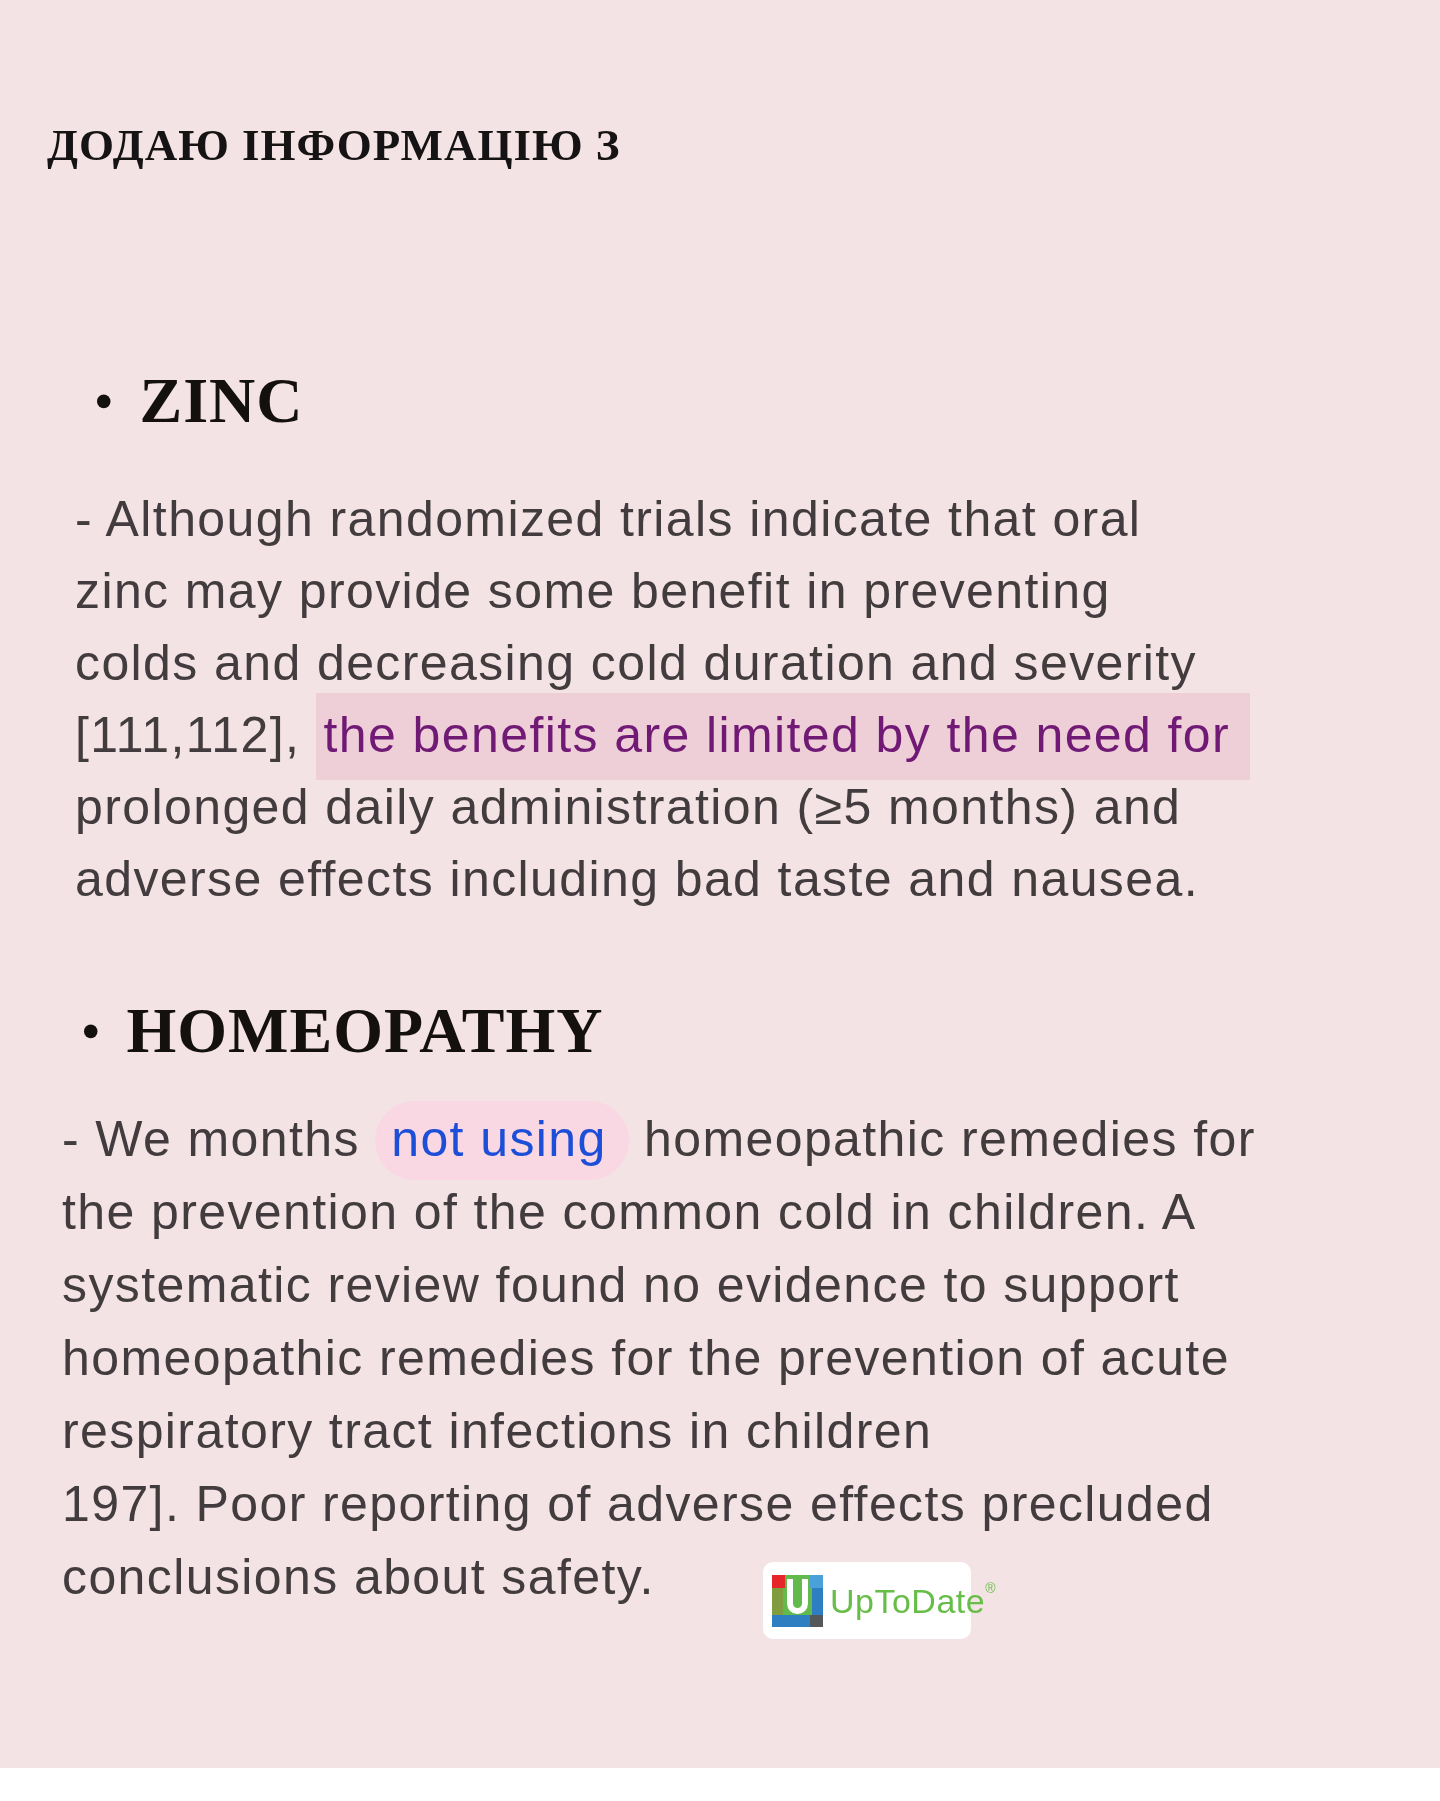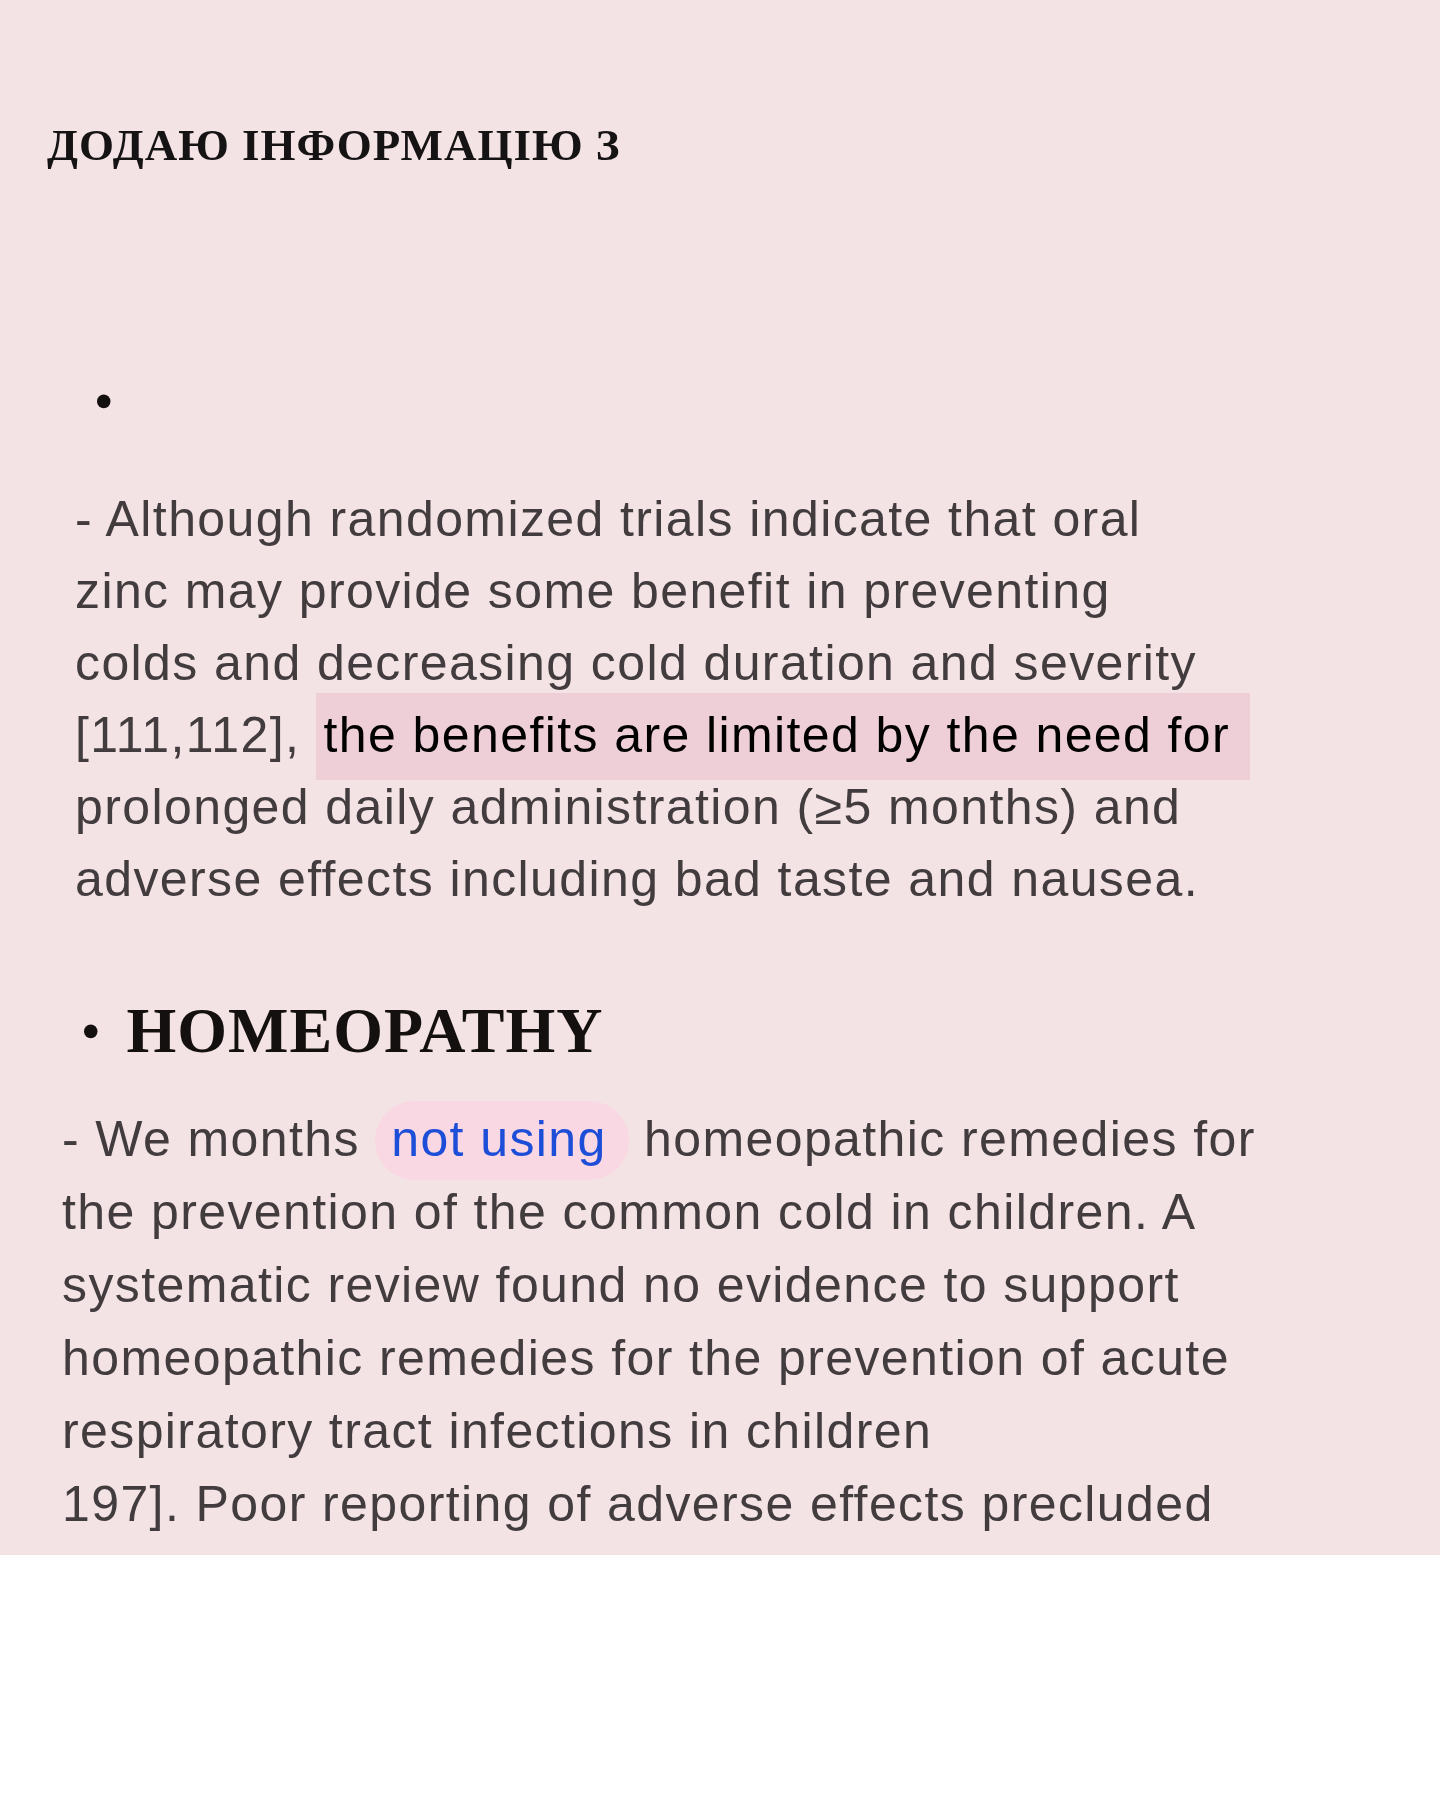--- a/index.html
+++ b/index.html
@@ -1,18 +1,18 @@
 <!DOCTYPE html>
 <html><head>
 <meta charset="utf-8">
 <style>
   html,body { margin:0; padding:0; }
   .page {
     position:relative;
-    width:1440px; height:1555px;
+    width:1440px; height:1768px;
     background:#f4e3e4;
     overflow:hidden;
     font-family:"Liberation Sans","DejaVu Sans",sans-serif;
   }
 
   
   .header {
     position:absolute; left:47px; top:110px;
     font-family:"Liberation Serif","DejaVu Serif",serif;
     font-weight:700;
@@ -48,21 +48,21 @@
     font-weight:400;
     letter-spacing:1.4px;
     color:#423c3f;
   }
   #zinc-para  { left:75px; top:483px;  width:1180px; line-height:72px; }
   #homeo-para { left:62px; top:1103px; width:1210px; line-height:73px; }
 
   
   .band {
     background:#eecfd7;
-    color:#000000;
+    color:#701a75;
     padding:14px 20px 17px 8px;
   }
 
   
   .pill {
     background:#f9d7e3;
     color:#1d4ed8;
     padding:10px 22px 13px 16px;
     border-radius:40px;
   }
@@ -114,20 +114,21 @@
 <body>
 
 <div class="page">
 
   <div class="header">
       <div>ДОДАЮ ІНФОРМАЦІЮ З</div>
     </div>
 
   <div class="section-heading" id="zinc-heading">
       <span class="bullet">•</span>
+      <span>ZINC</span>
     </div>
 
   <div class="para" id="zinc-para"><span>- Although randomized trials indicate that oral
 zinc may provide some benefit in preventing
 colds and decreasing cold duration and severity
 [111,112], </span><span class="band">the benefits are limited by the need for</span><span>
 prolonged daily administration (≥5 months) and
 adverse effects including bad taste and nausea.</span></div>
 
   <div class="section-heading" id="homeopathy-heading">

